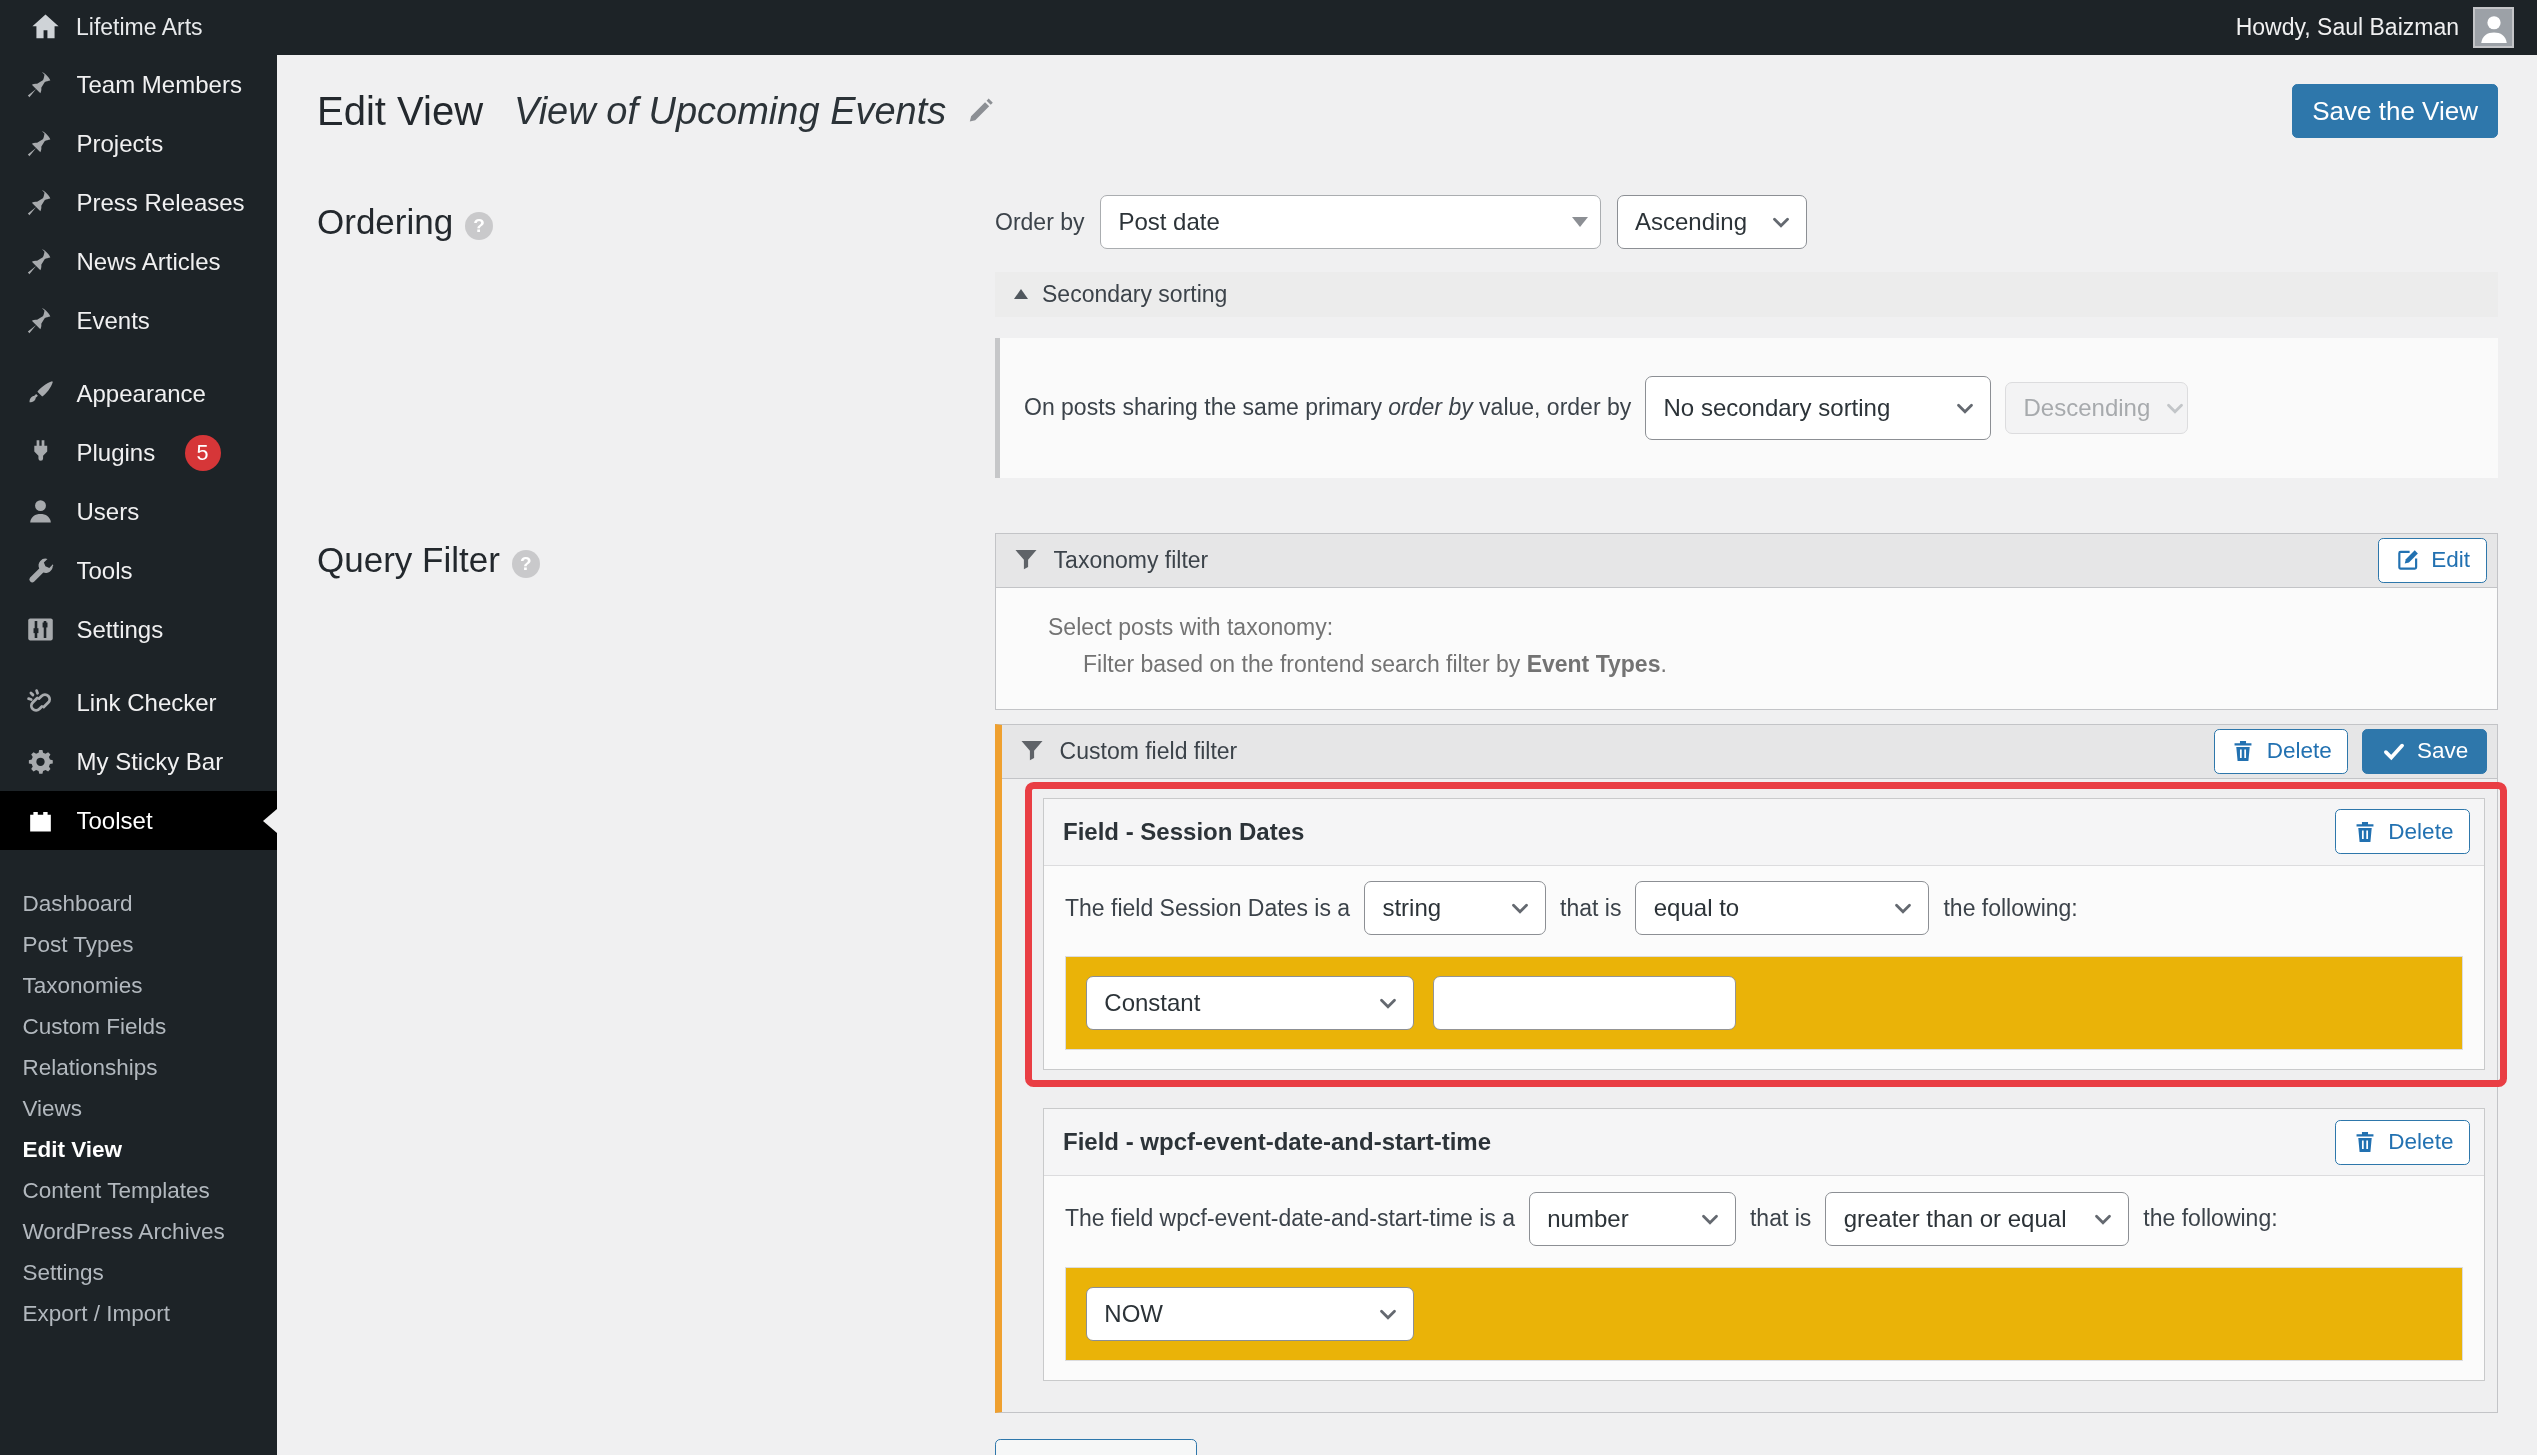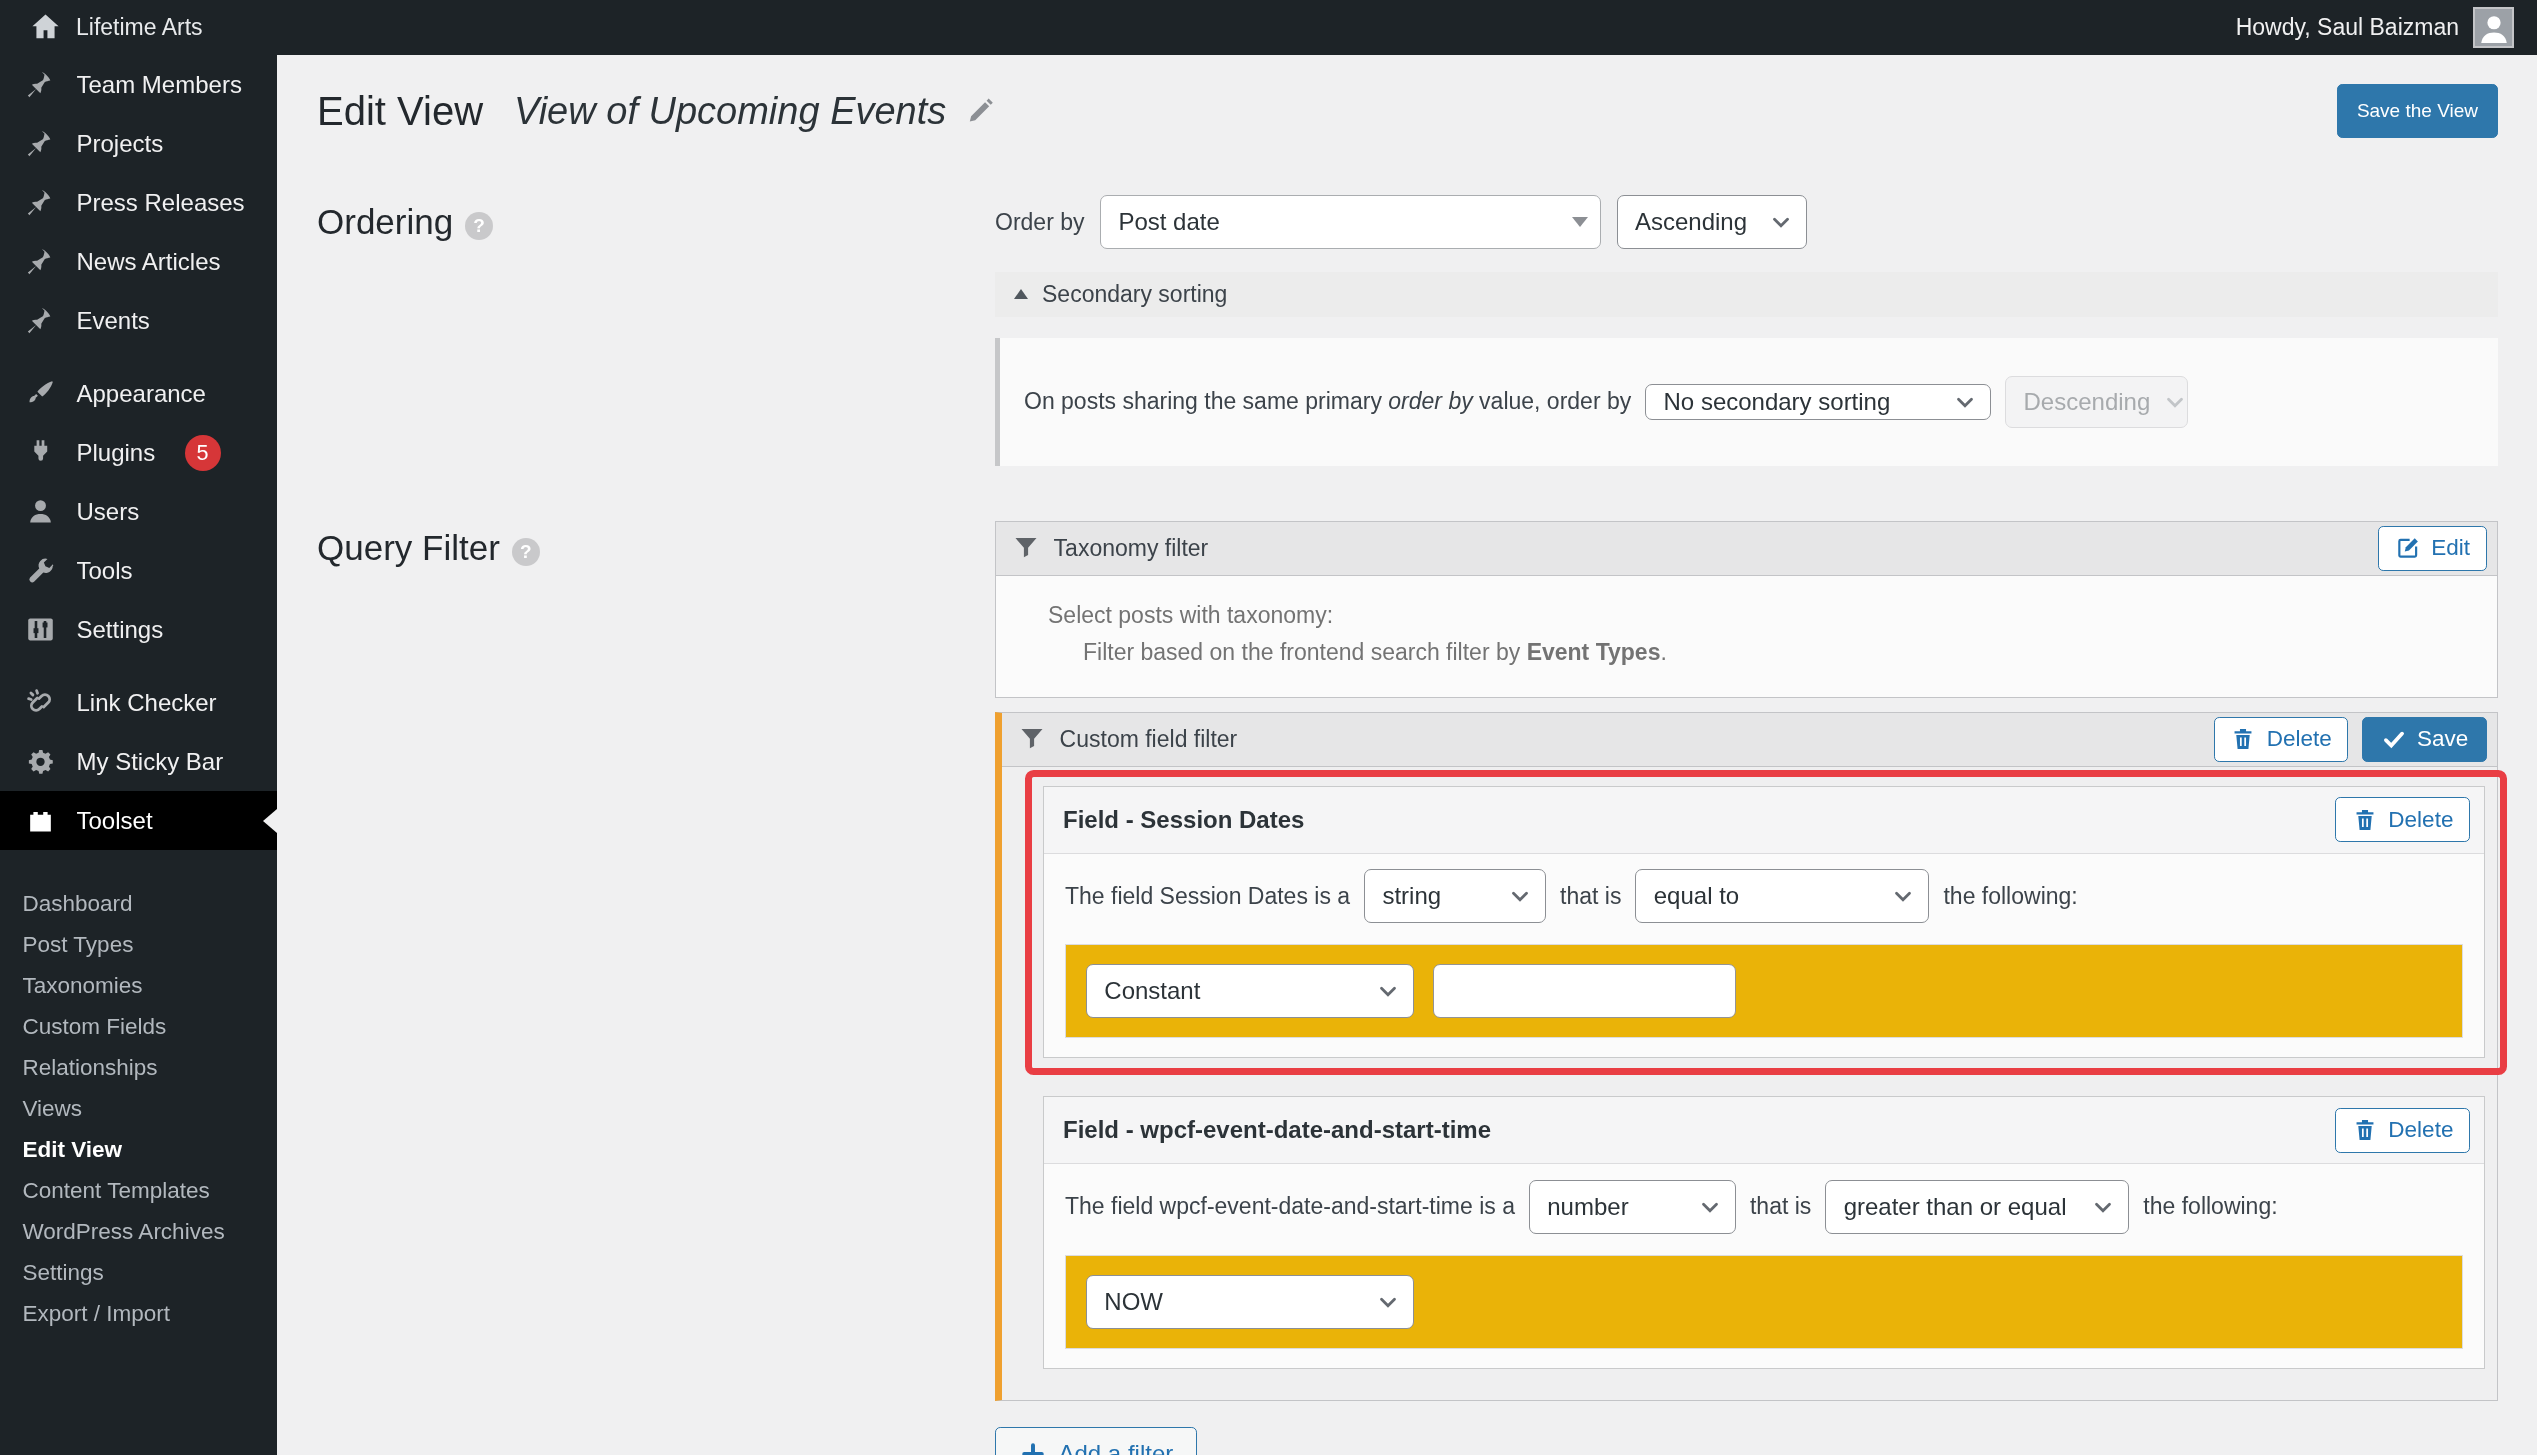--- a/index.html
+++ b/index.html
@@ -58,21 +58,21 @@
     position:absolute; left:277px; top:55px; width:2261px; height:1400px;
     background:#f0f0f1; overflow:hidden;
   }
   .page-header{ display:flex; align-items:center; padding:29px 40px 7px 40px; }
   .page-title{ font-size:40px; font-weight:400; color:#23282d; }
   .view-title{ font-size:38px; font-style:italic; color:#2c3338; margin-left:31px; }
   .pencil-wrap{ margin-left:17.3px; }
   .btn{ display:inline-flex; align-items:center; gap:10.4px; border-radius:5.2px; cursor:pointer; white-space:nowrap;}
   .btn-primary-lg{
     margin-left:auto; background:#2e77ab; border:0.9px solid #2e77ab; color:#fff;
-    font-size:19px; height:54px; padding:16px 19px;
+    font-size:26px; height:54px; padding:16px 19px;
   }
   .btn-outline{
     background:#fff; border:1.7px solid #2e77ab; color:#2271b1;
     font-size:22.5px; height:45px; padding:0 15.6px;
   }
   .btn-primary-sm{
     background:#2e77ab; border:1.7px solid #2e77ab; color:#fff;
     font-size:22.5px; height:45px; padding:0 17.3px;
   }
 
@@ -107,21 +107,21 @@
   .secbar{
     margin-top:22.5px; height:45px; background:#ececec;
     display:flex; align-items:center; gap:14px; padding:0 19px;
     font-size:23px; color:#3c434a; cursor:pointer;
   }
   .tri-up{ width:0; height:0; border:7.8px solid transparent; border-bottom:10.4px solid #50575e; margin-bottom:7px;}
   .secpanel{
     margin-top:21px; background:#fafafa; border-left:5.2px solid #c6c7c9;
     padding:38px 17.3px 38px 24px; display:flex; align-items:center; gap:14px;
   }
-  .sel-nosec{ width:346px; height:36px; }
+  .sel-nosec{ width:346px; height:64px; }
   .sel-desc{ width:183px; height:52px; }
 
   
   .panel{ border:0.9px solid #c3c4c7; background:#fbfbfb; }
   .panel-header{
     height:54px; background:#e6e6e7; border-bottom:0.9px solid #c3c4c7;
     display:flex; align-items:center; gap:14px; padding:0 10.4px 0 15.6px;
     font-size:23px; color:#3c434a;
   }
   .panel-header .spacer{ flex:1; }

